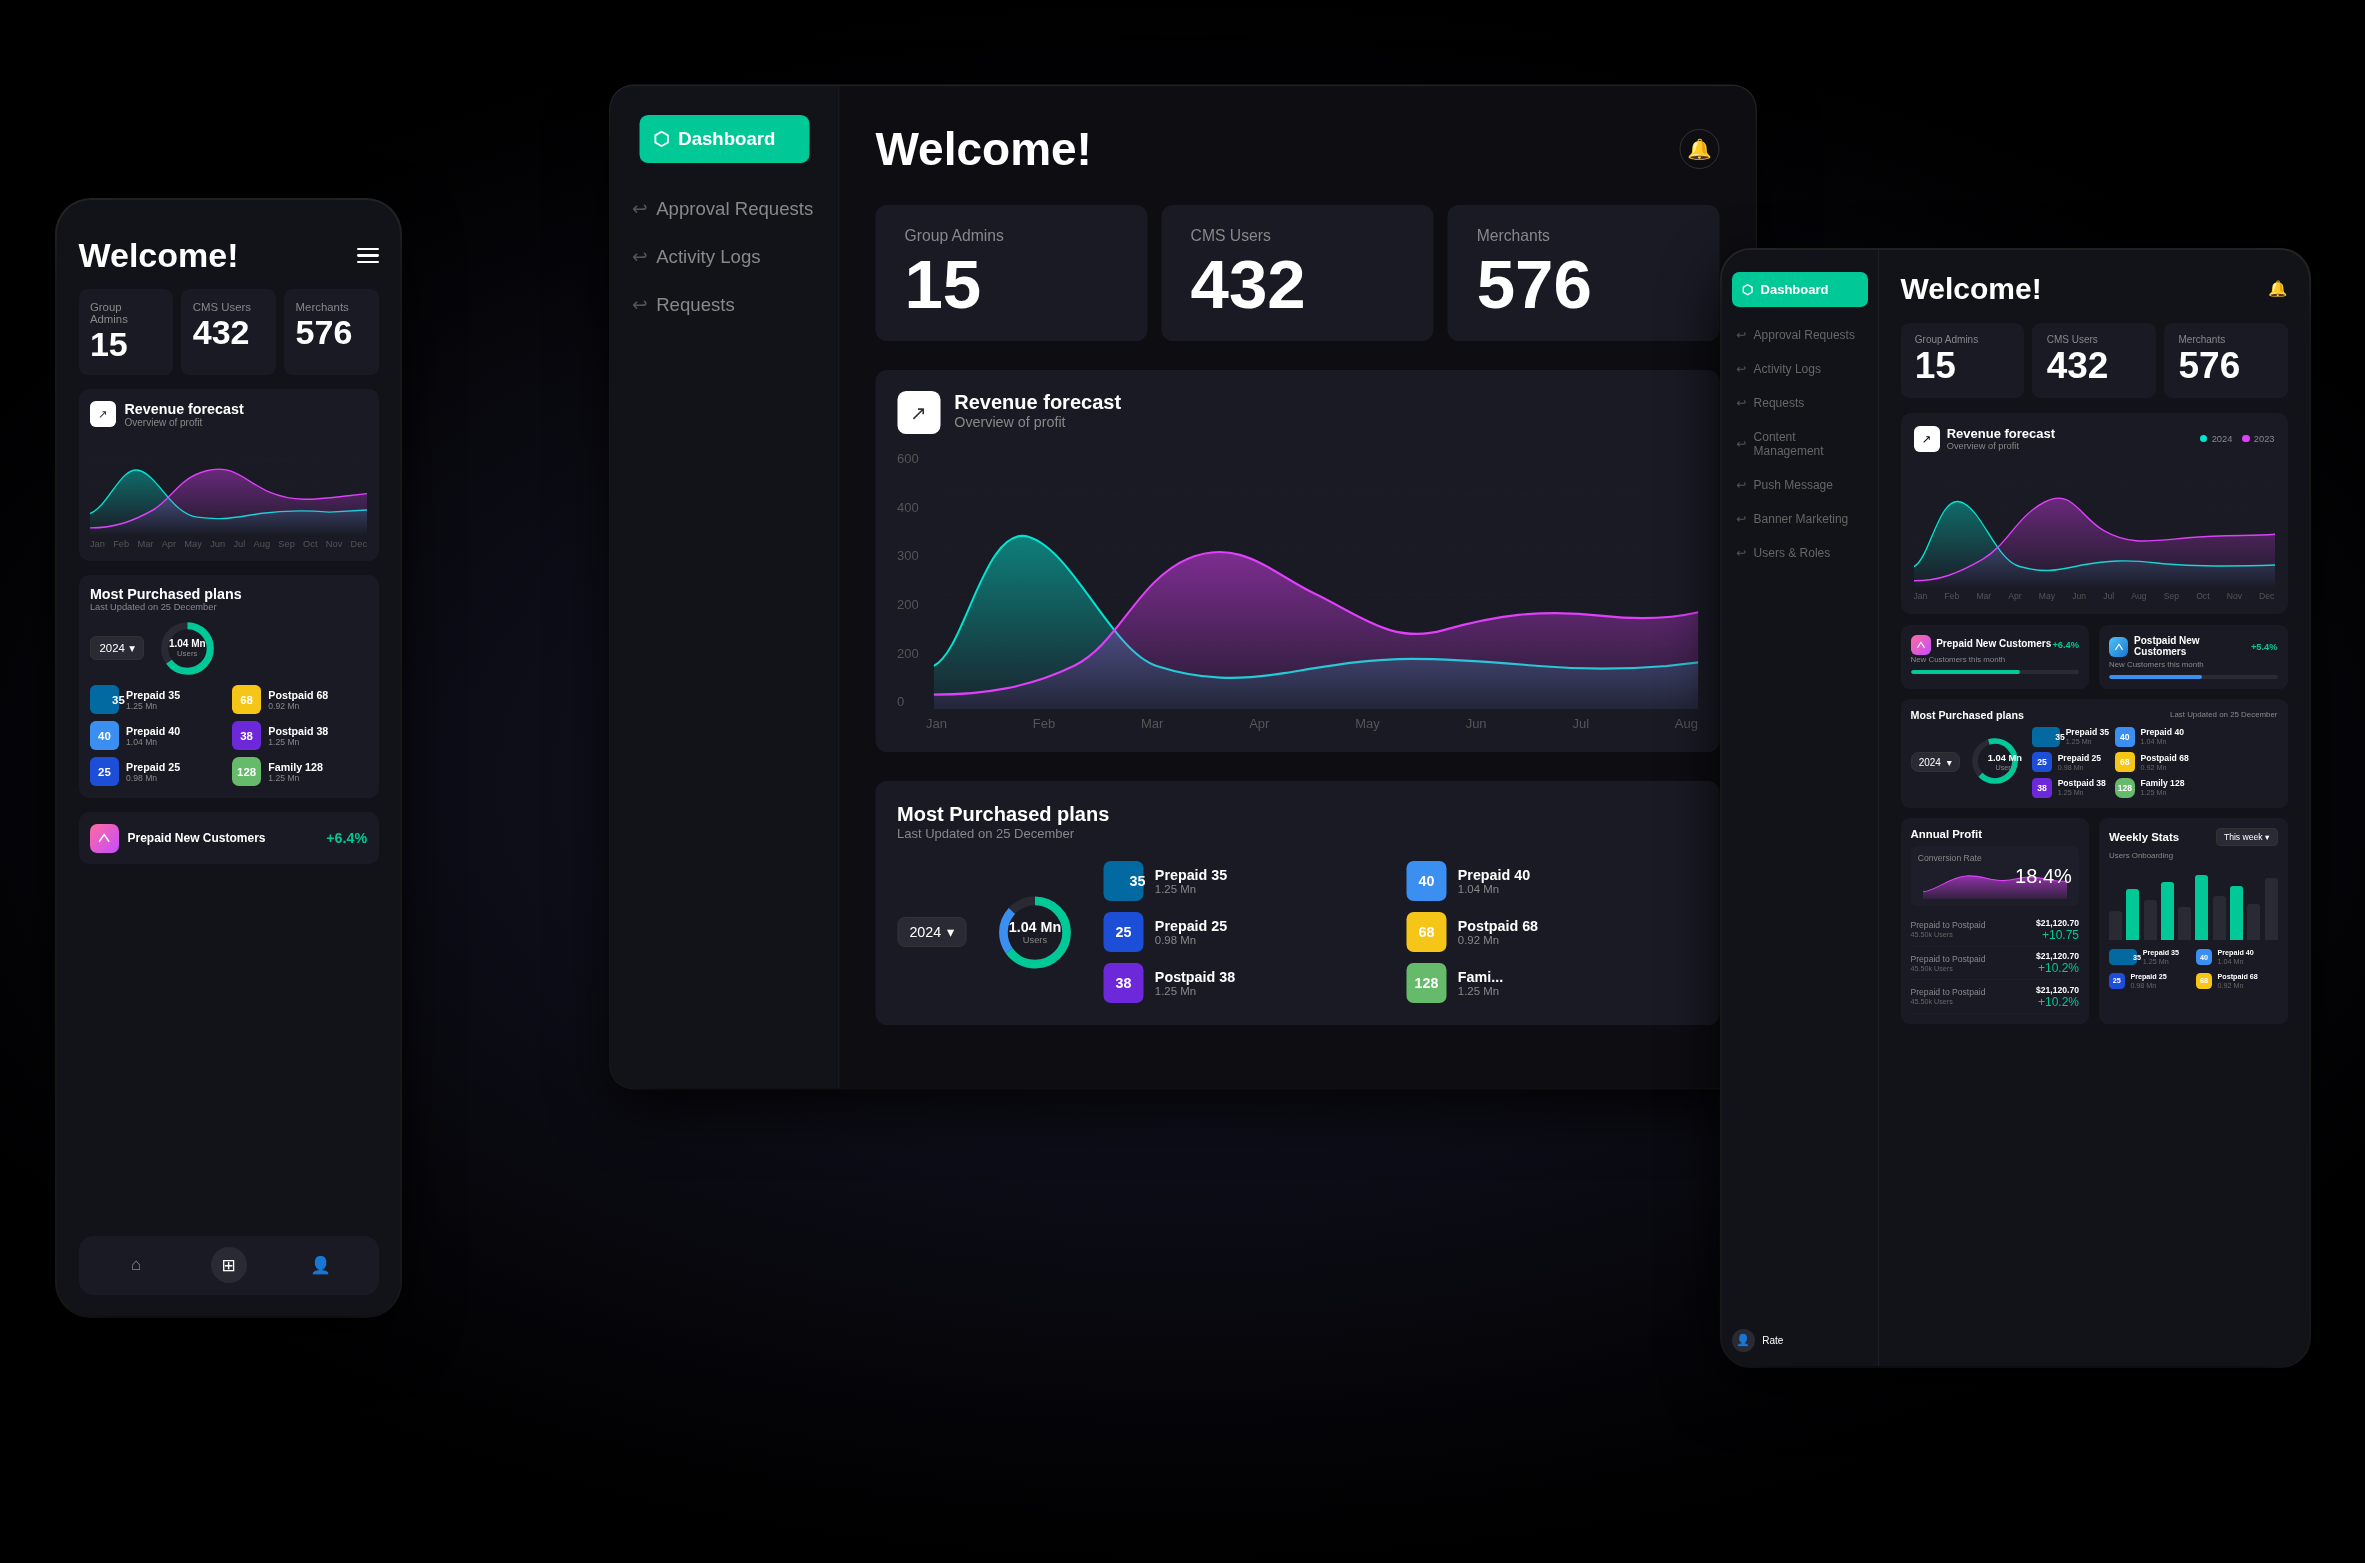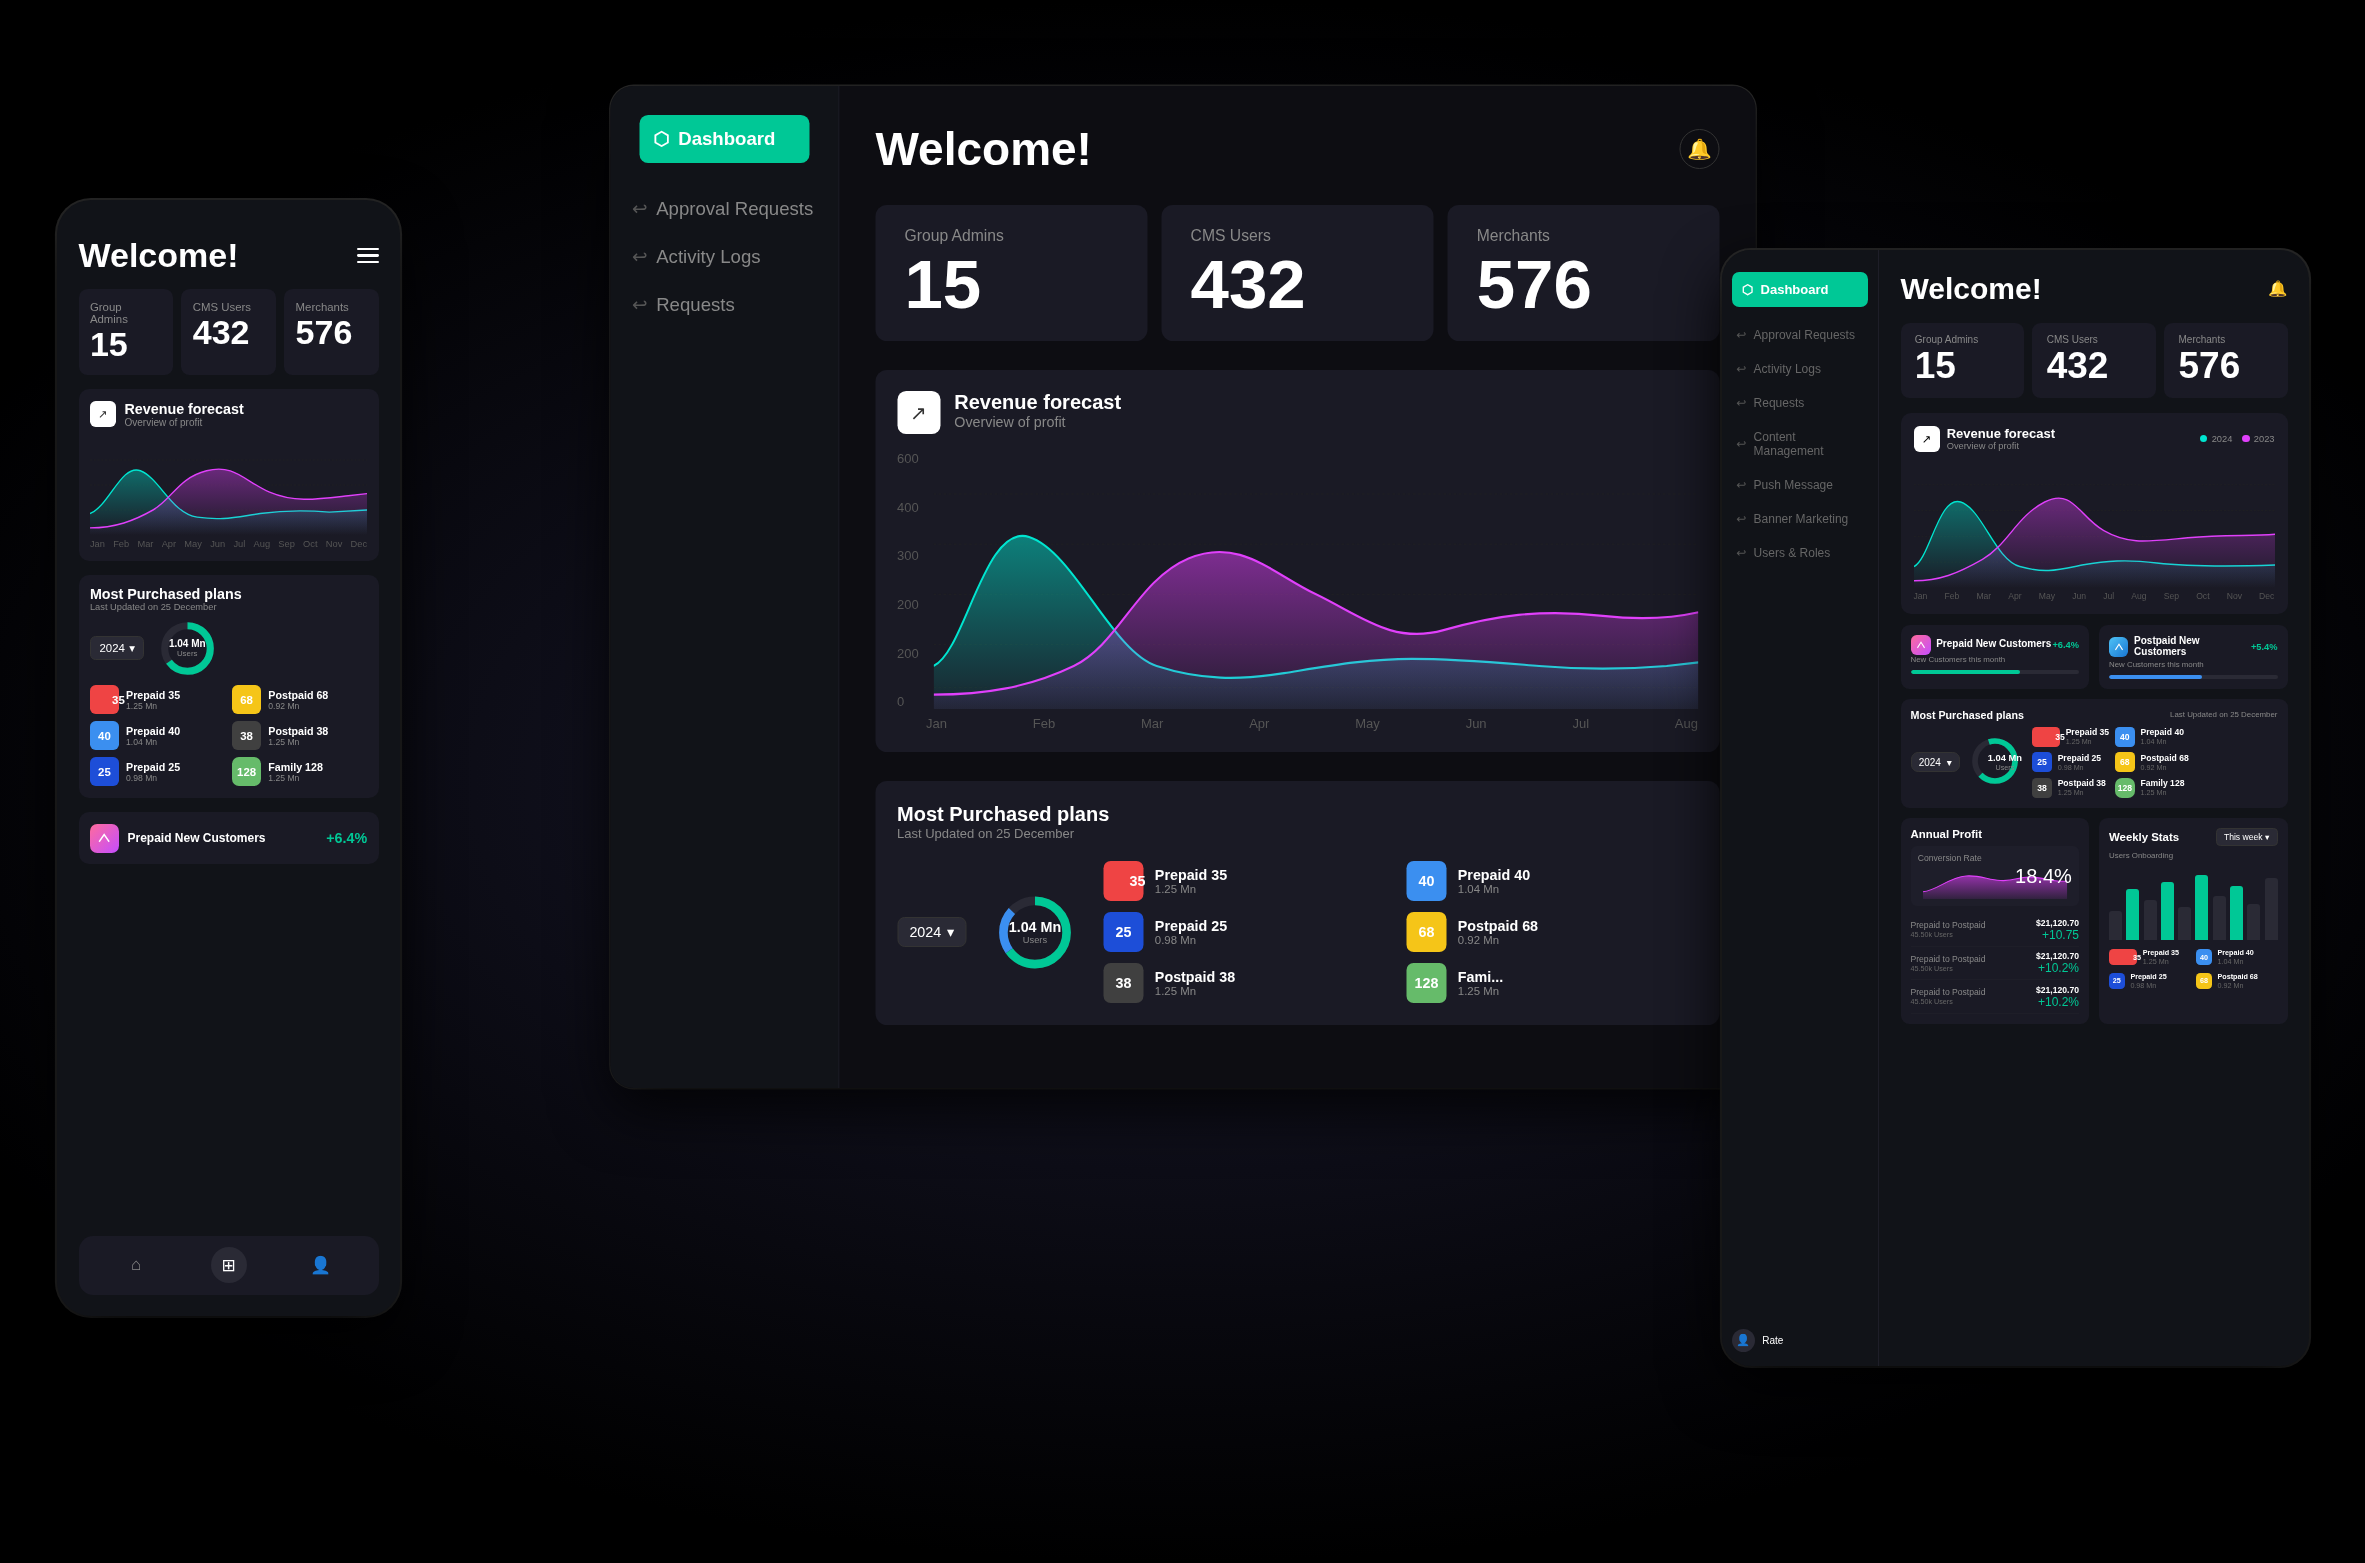--- a/index.html
+++ b/index.html
@@ -934,24 +934,24 @@
       border-radius: 2.9px 2.9px 0 0;
     }
 
     
     .stat-section {
       display: flex;
       flex-direction: column;
     }
 
     
-    .color-teal   { background: #ef4444; padding-left: 28px; }
+    .color-teal   { background: #0369a1; padding-left: 28px; }
     .color-yellow { background: #f5c518; }
     .color-blue   { background: #3b8ff0; }
-    .color-orange { background: #404040; }
+    .color-orange { background: #6d28d9; }
     .color-pink   { background: #1d4ed8; }
     .color-green  { background: #66bb6a; border-radius: 7px; }
 
     
     .donut-wrap {
       position: relative;
       width: 79px;
       height: 79px;
       display: inline-block;
     }

